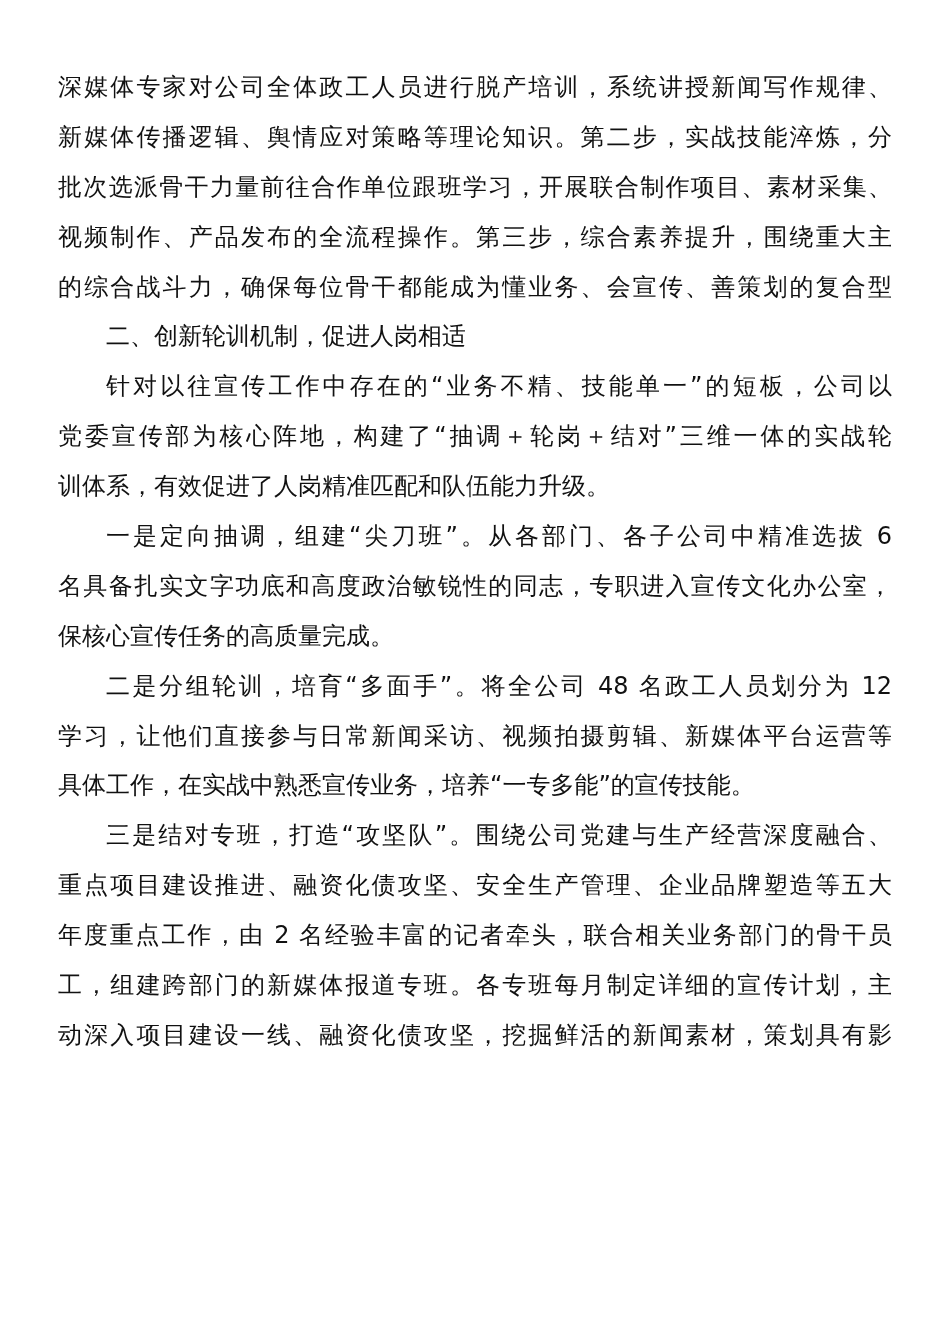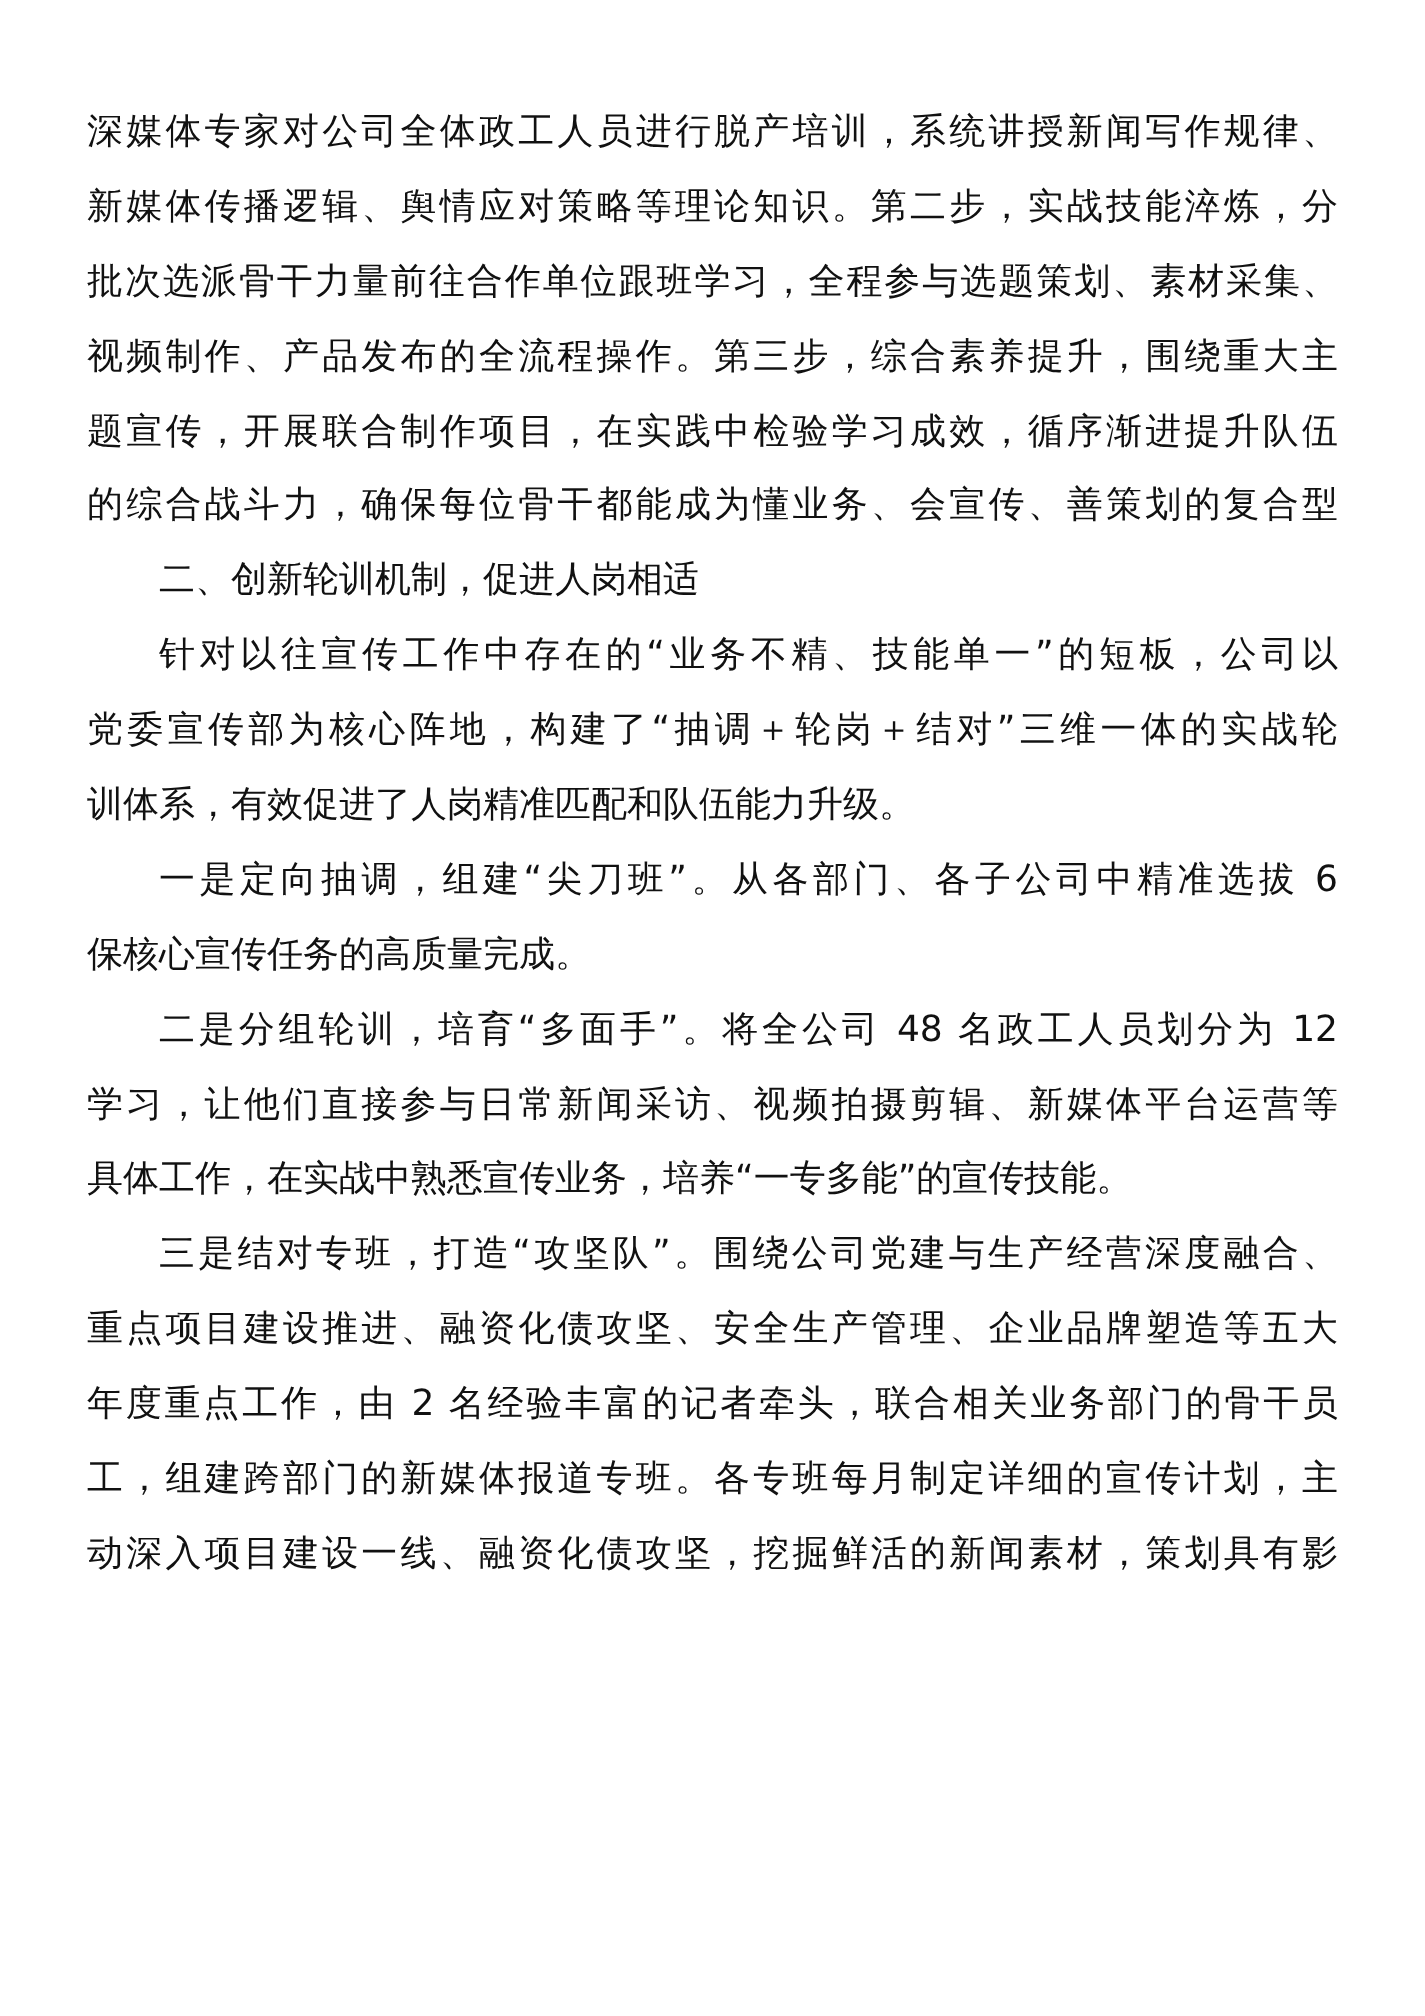--- a/index.html
+++ b/index.html
@@ -42,38 +42,38 @@
     }
   </style>
 </head>
 <body>
 
 <div class="page">
 
   <div>
     <span class="line justify">深媒体专家对公司全体政工人员进行脱产培训，系统讲授新闻写作规律、</span>
     <span class="line justify">新媒体传播逻辑、舆情应对策略等理论知识。第二步，实战技能淬炼，分</span>
-    <span class="line justify">批次选派骨干力量前往合作单位跟班学习，全程参与选题策划、素材采集、</span>
+    <span class="line justify">批次选派骨干力量前往合作单位跟班学习，开展联合制作项目、素材采集、</span>
     <span class="line justify">视频制作、产品发布的全流程操作。第三步，综合素养提升，围绕重大主</span>
-    <span class="line justify">题宣传，开展联合制作项目，在实践中检验学习成效，循序渐进提升队伍</span>
     <span class="line justify">的综合战斗力，确保每位骨干都能成为懂业务、会宣传、善策划的复合型</span>
   </div>
 
   <div>
     <span class="line indent heading">二、创新轮训机制，促进人岗相适</span>
   </div>
 
   <div>
     <span class="line indent justify">针对以往宣传工作中存在的“业务不精、技能单一”的短板，公司以</span>
     <span class="line justify">党委宣传部为核心阵地，构建了“抽调＋轮岗＋结对”三维一体的实战轮</span>
     <span class="line">训体系，有效促进了人岗精准匹配和队伍能力升级。</span>
   </div>
 
   <div>
     <span class="line indent justify">一是定向抽调，组建“尖刀班”。从各部门、各子公司中精准选拔 6</span>
+    <span class="line justify">名具备扎实文字功底和高度政治敏锐性的同志，专职进入宣传文化办公室，</span>
     <span class="line">保核心宣传任务的高质量完成。</span>
   </div>
 
   <div>
     <span class="line indent justify">二是分组轮训，培育“多面手”。将全公司 48 名政工人员划分为 12</span>
     <span class="line justify">学习，让他们直接参与日常新闻采访、视频拍摄剪辑、新媒体平台运营等</span>
     <span class="line">具体工作，在实战中熟悉宣传业务，培养“一专多能”的宣传技能。</span>
   </div>
 
   <div>

